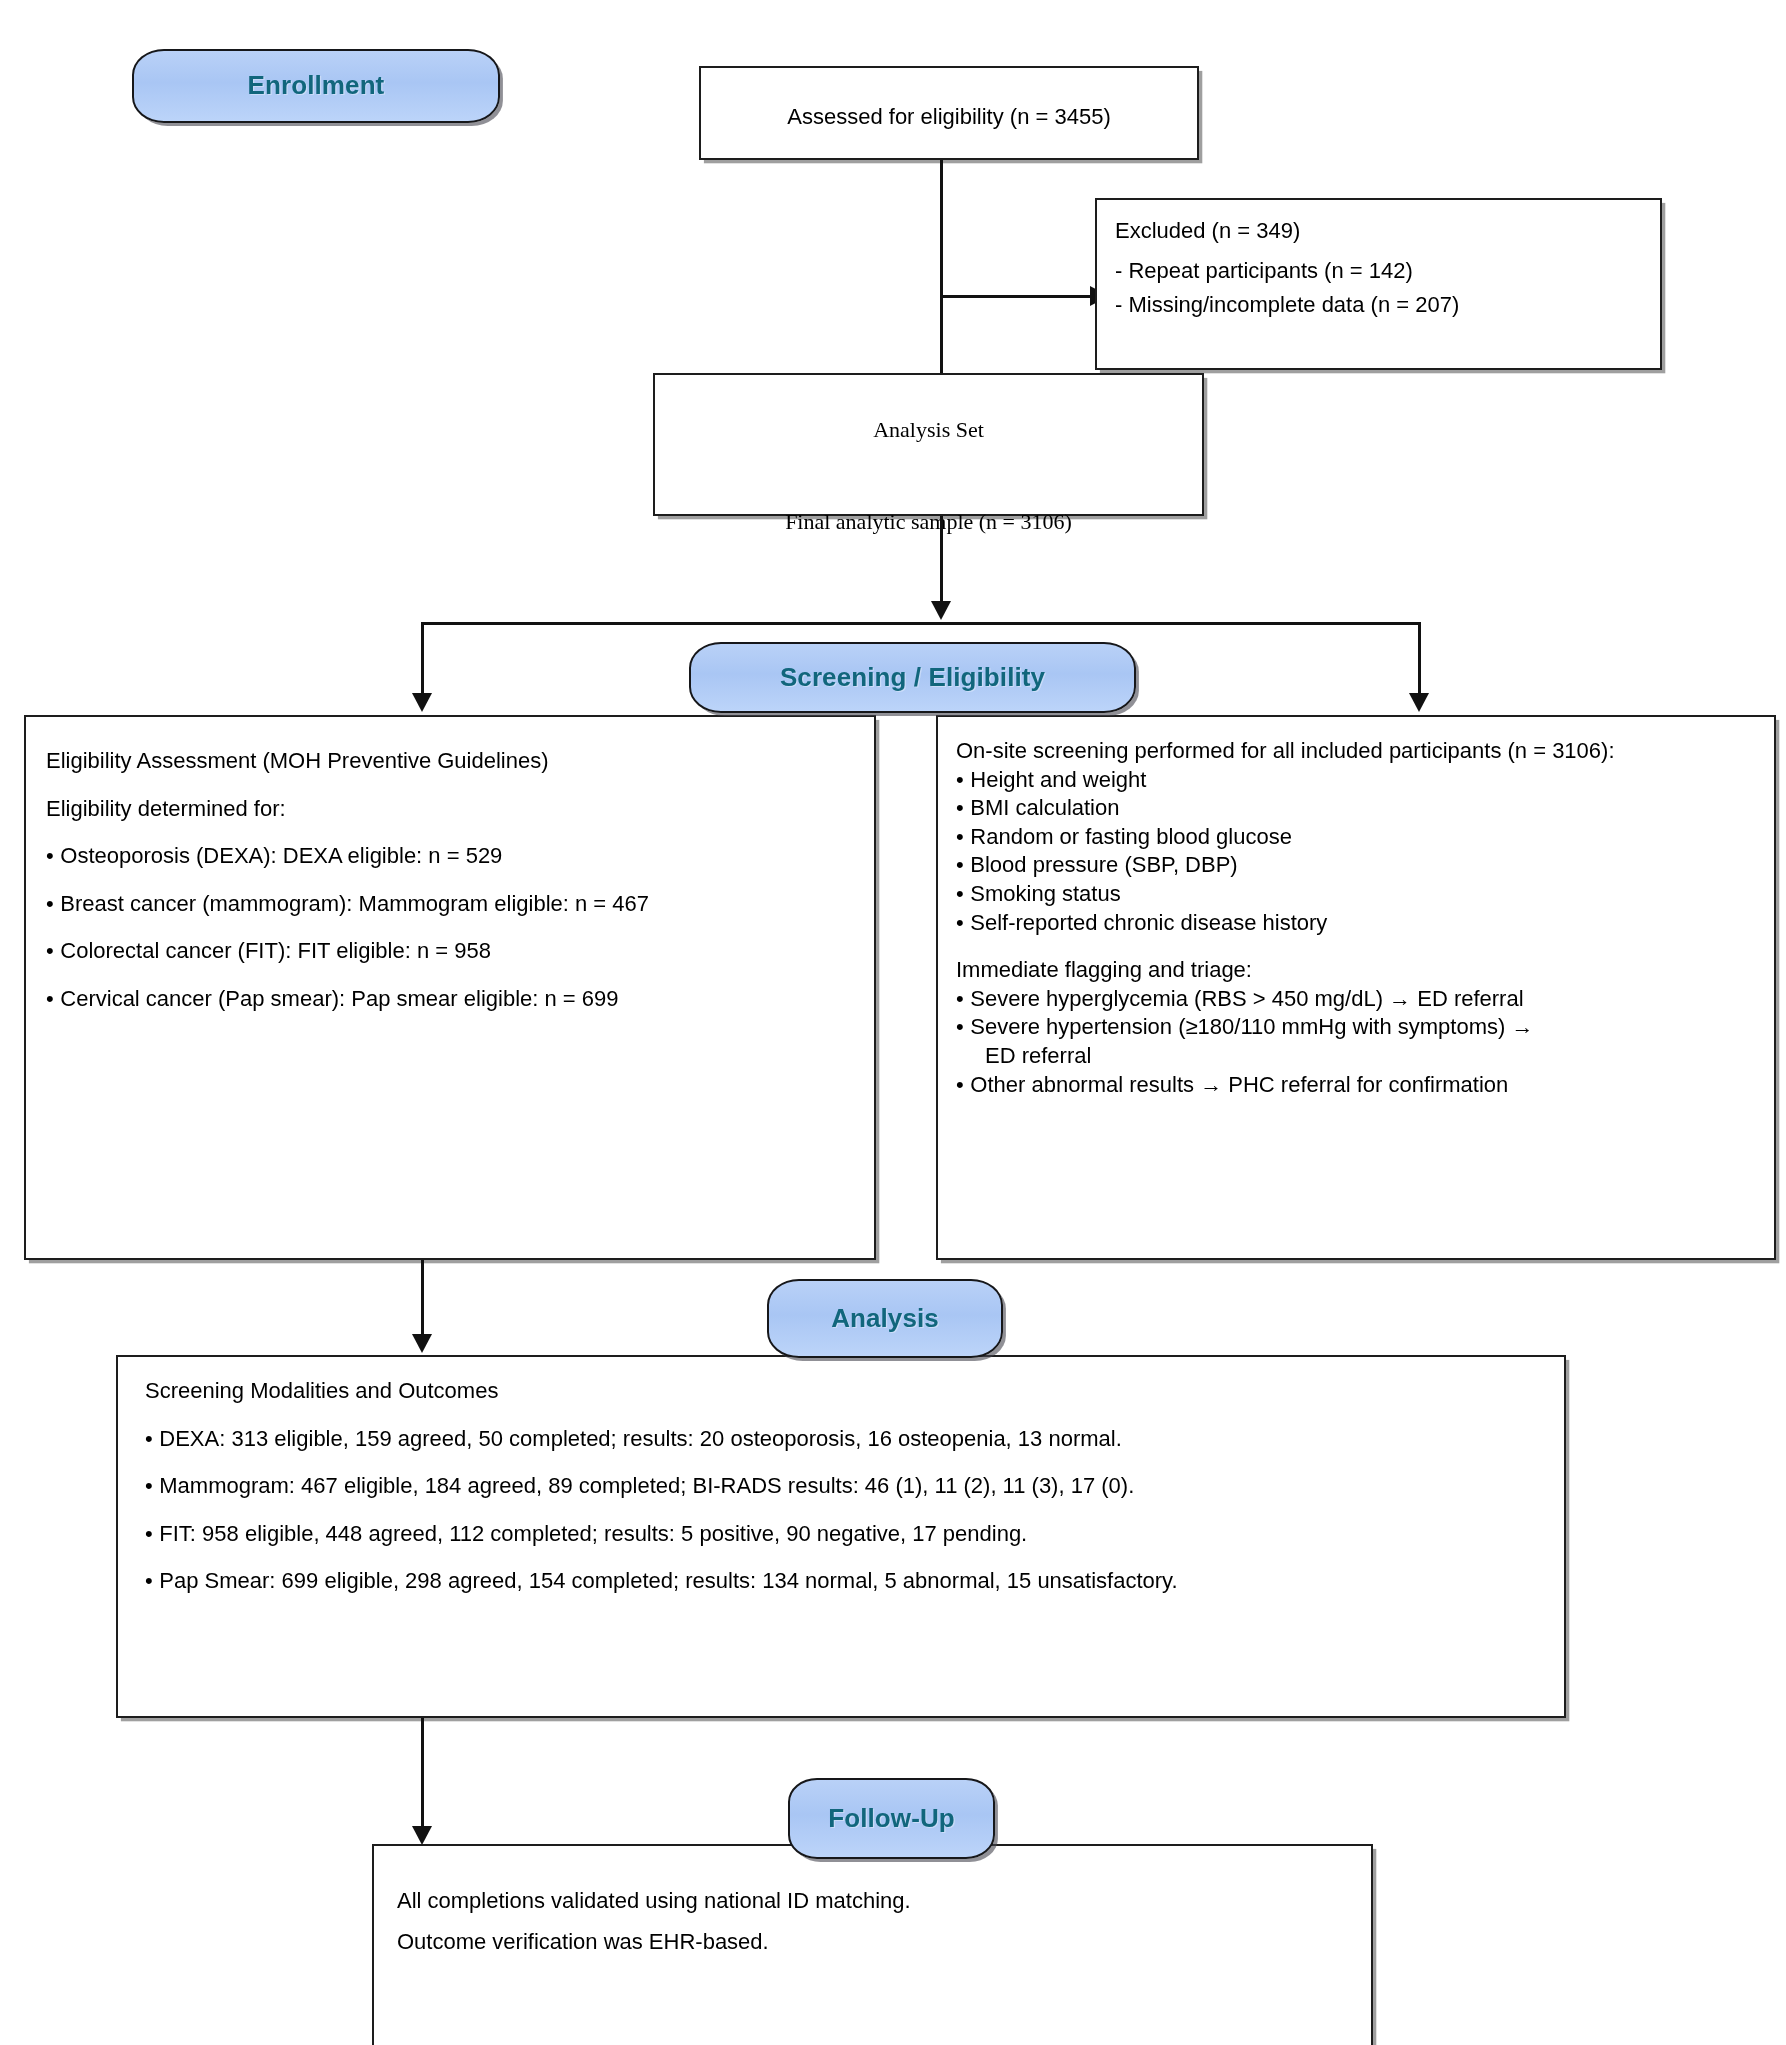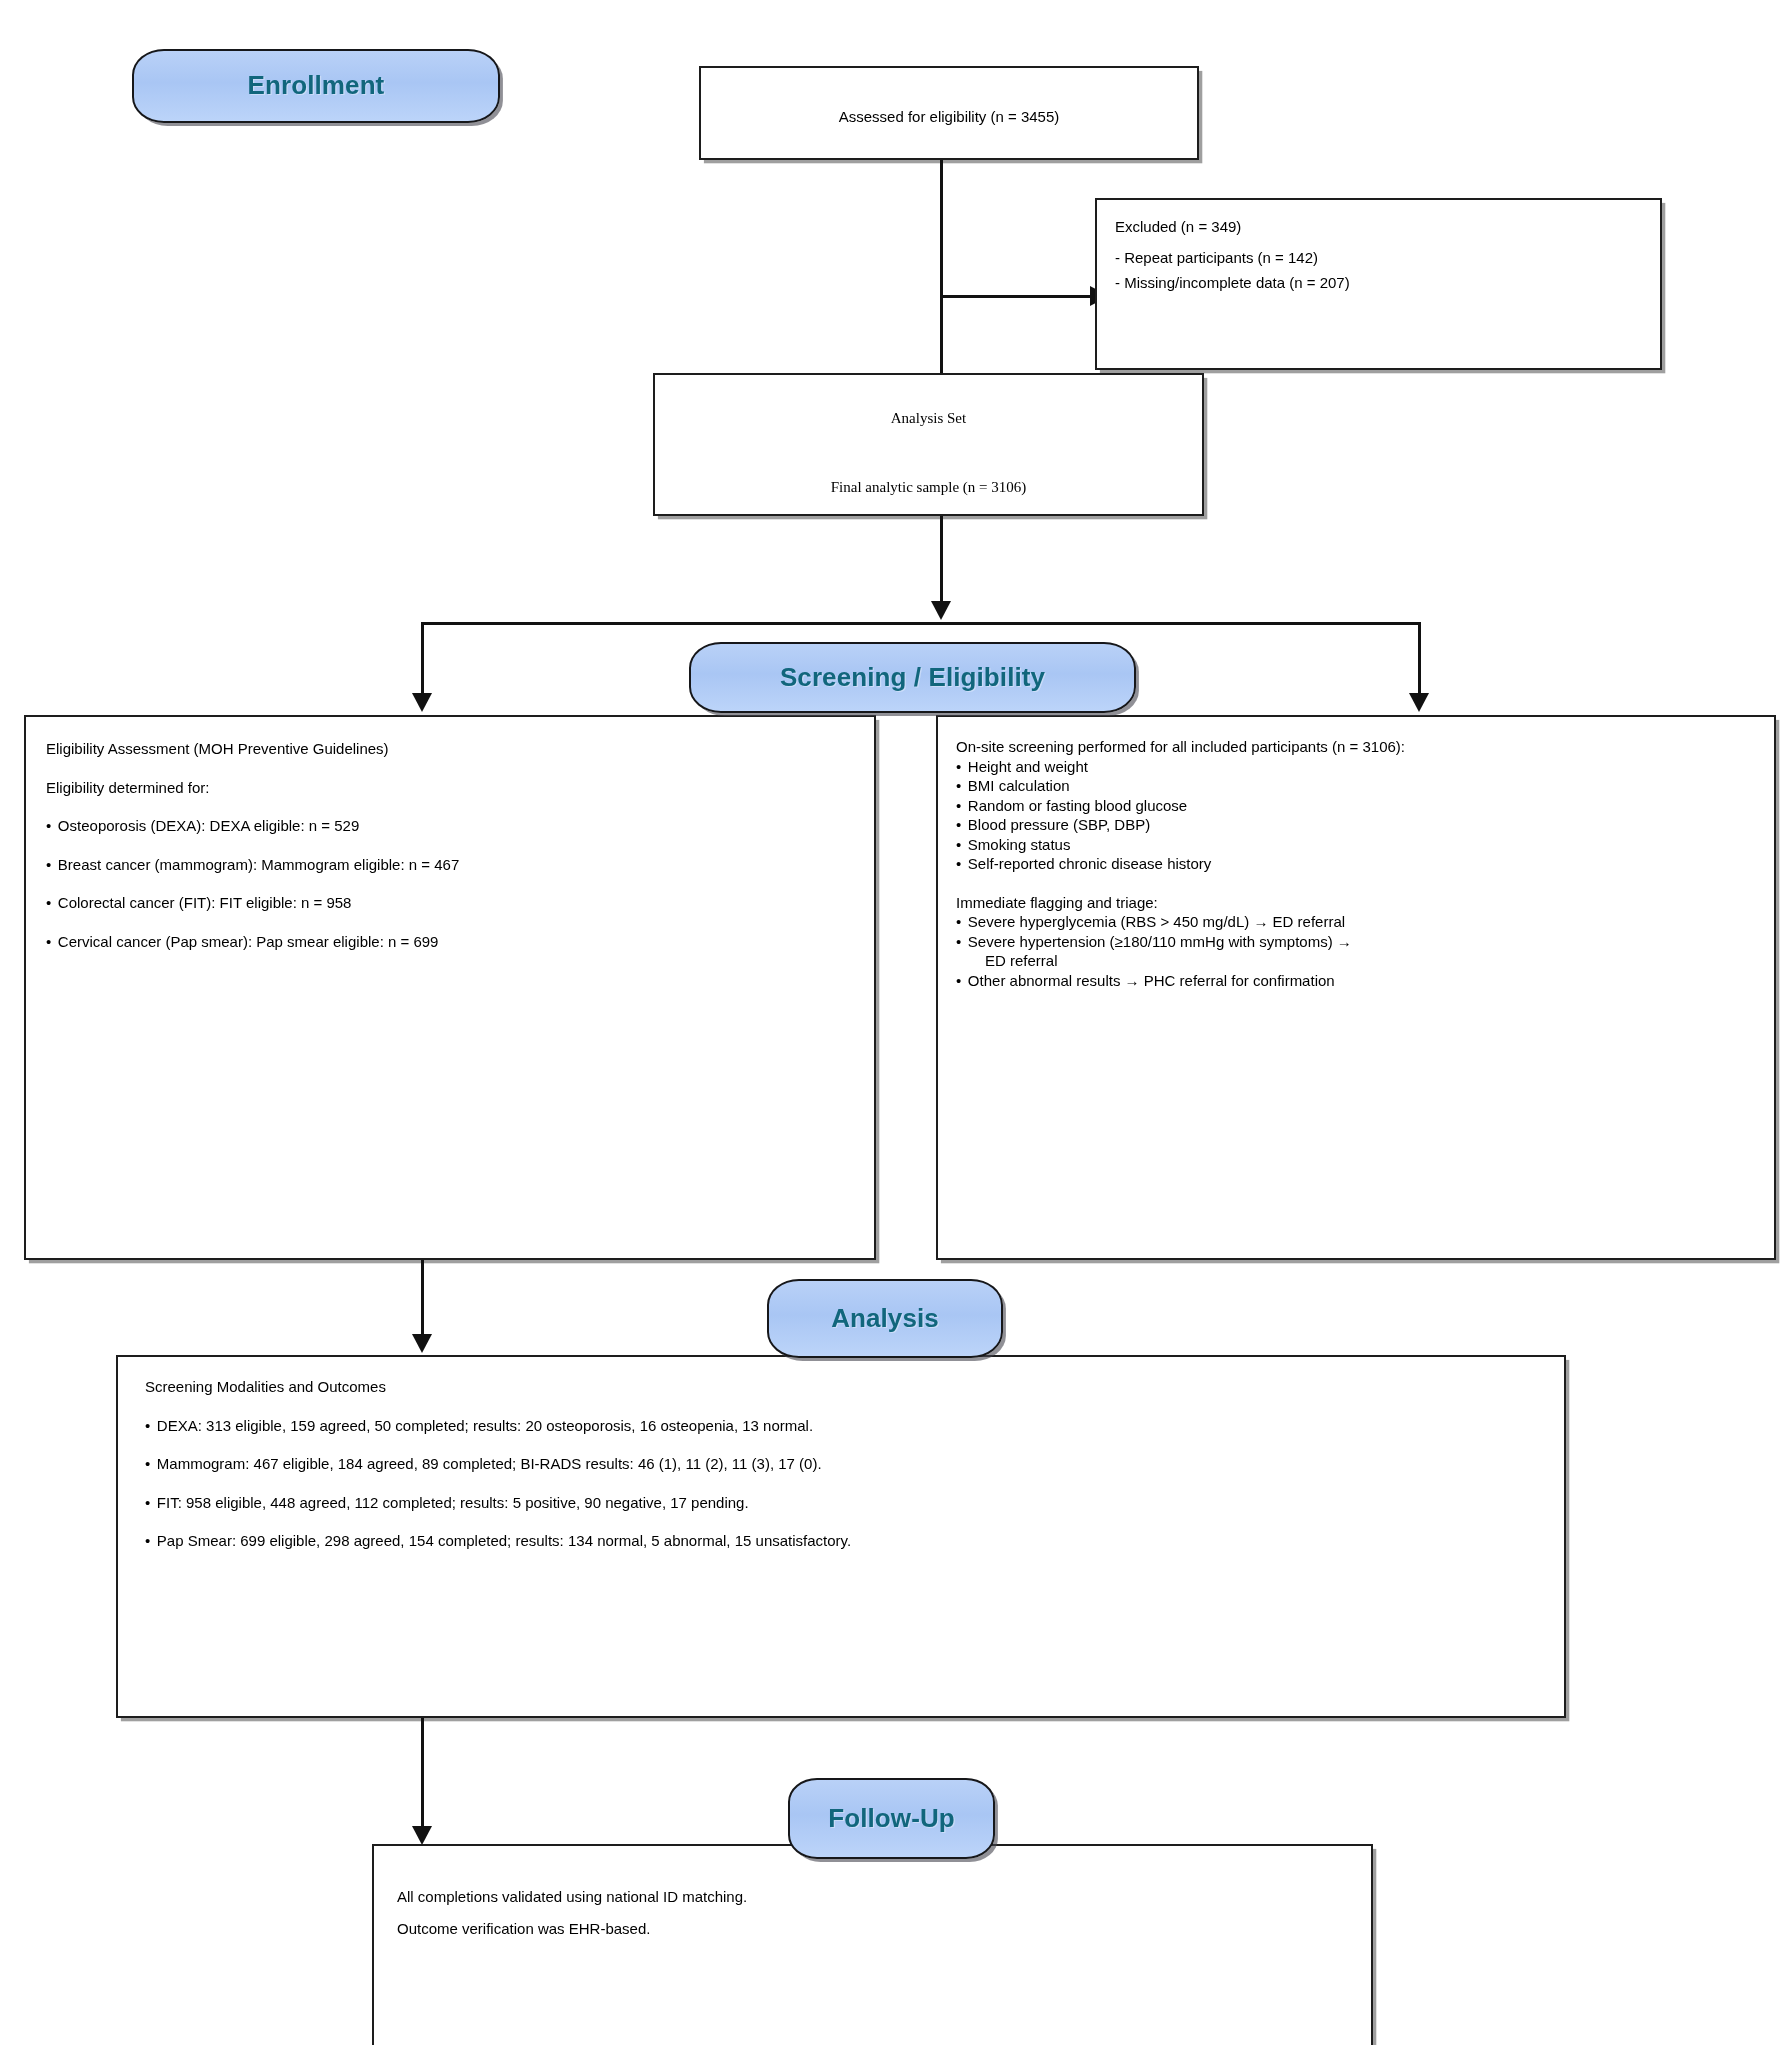--- a/index.html
+++ b/index.html
@@ -11,21 +11,21 @@
 
   
   .box{
     background:#ffffff;
     border:2.1px solid #1d1d1d;
     box-shadow:4.1px 4.1px 0 -0.8px rgba(80,80,80,.55);
     box-sizing:border-box;
   }
   .box-inner{
     padding:14px 16.5px;
-    font-size:15px;
+    font-size:22px;
     line-height:1.30;
     color:#000;
   }
   .center{text-align:center;}
 
   
   .pill{
     background:linear-gradient(180deg,#b9d1f7 0%,#a9c6f4 45%,#bcd4f9 100%);
     border:2.5px solid #16171a;
     border-radius:32px/26px;
@@ -113,21 +113,21 @@
   <div class="arrow-down" style="left:412px;top:665px;"></div>
 
   <div class="vline" style="left:1418px;top:594px;height:72px;"></div>
   <div class="arrow-down" style="left:1409px;top:665px;"></div>
 
   <div class="pill abs" style="left:689px;top:614px;width:447px;height:71px;">
     <span>Screening / Eligibility</span>
   </div>
 
   <div class="box abs" style="left:24px;top:687px;width:852px;height:545px;">
-    <div class="box-inner lines" style="padding:22px 20px;">
+    <div class="box-inner lines" style="padding:30px 20px;">
       <p>Eligibility Assessment (MOH Preventive Guidelines)</p>
       <div class="gap-lg"></div>
       <p>Eligibility determined for:</p>
       <div class="gap-lg"></div>
 
       <div class="bullet-row">
         <span class="bu">•</span>
         <span class="tx">Osteoporosis (DEXA): DEXA eligible: n = 529</span>
       </div>
       <div class="gap-lg"></div>

